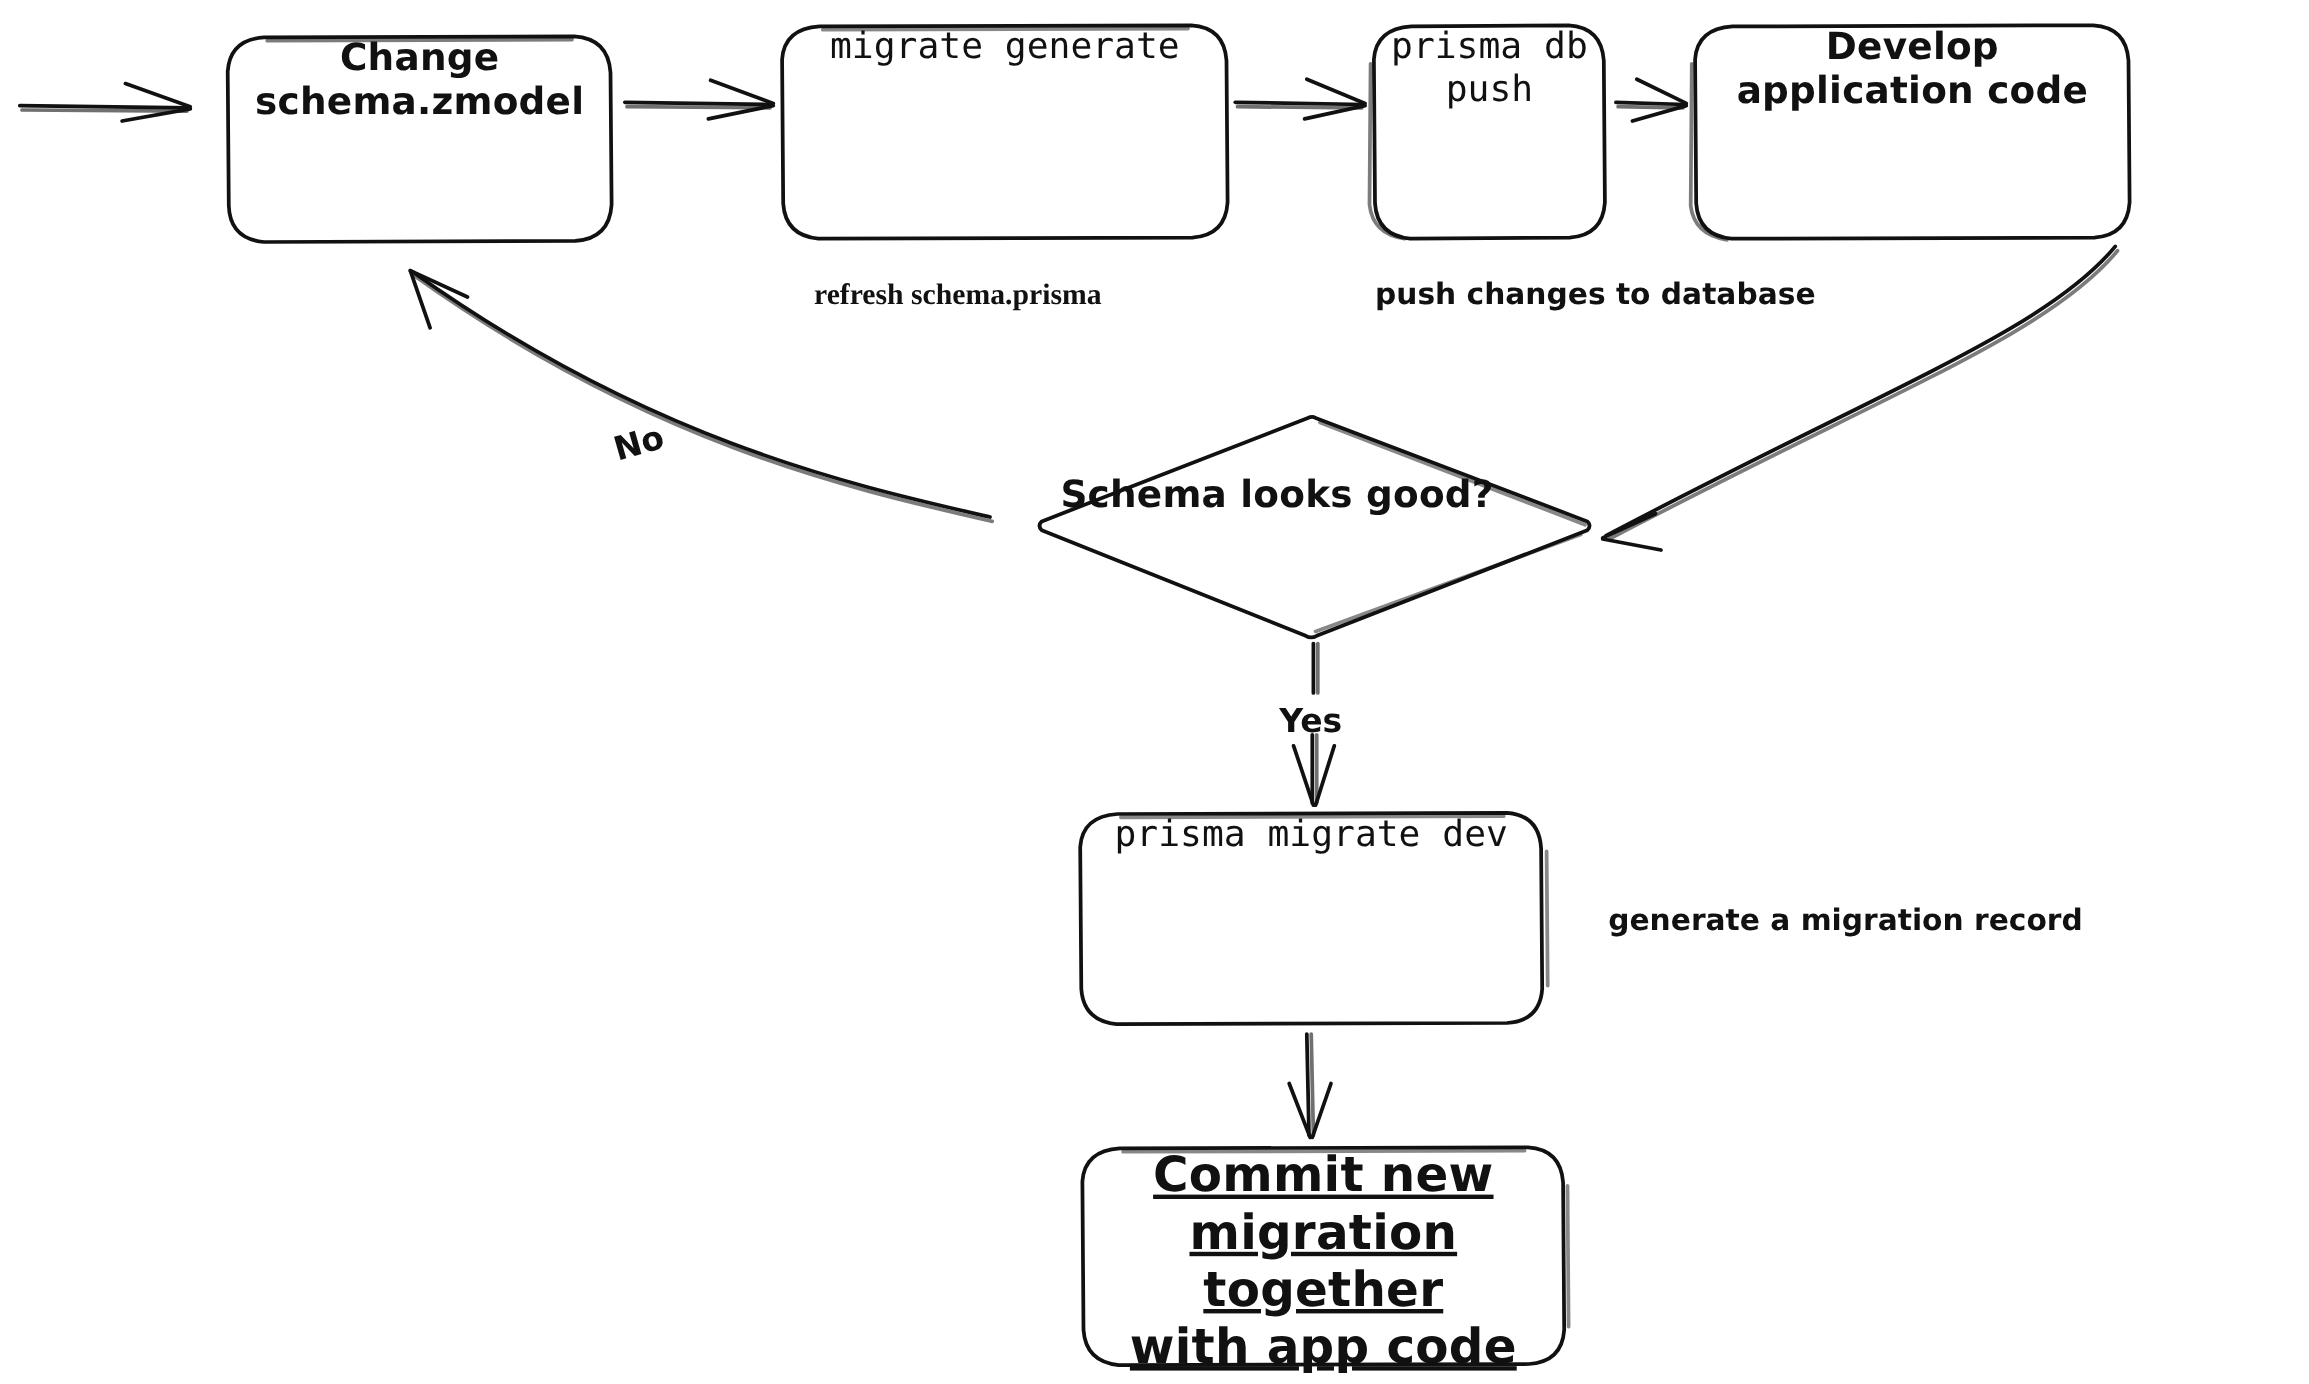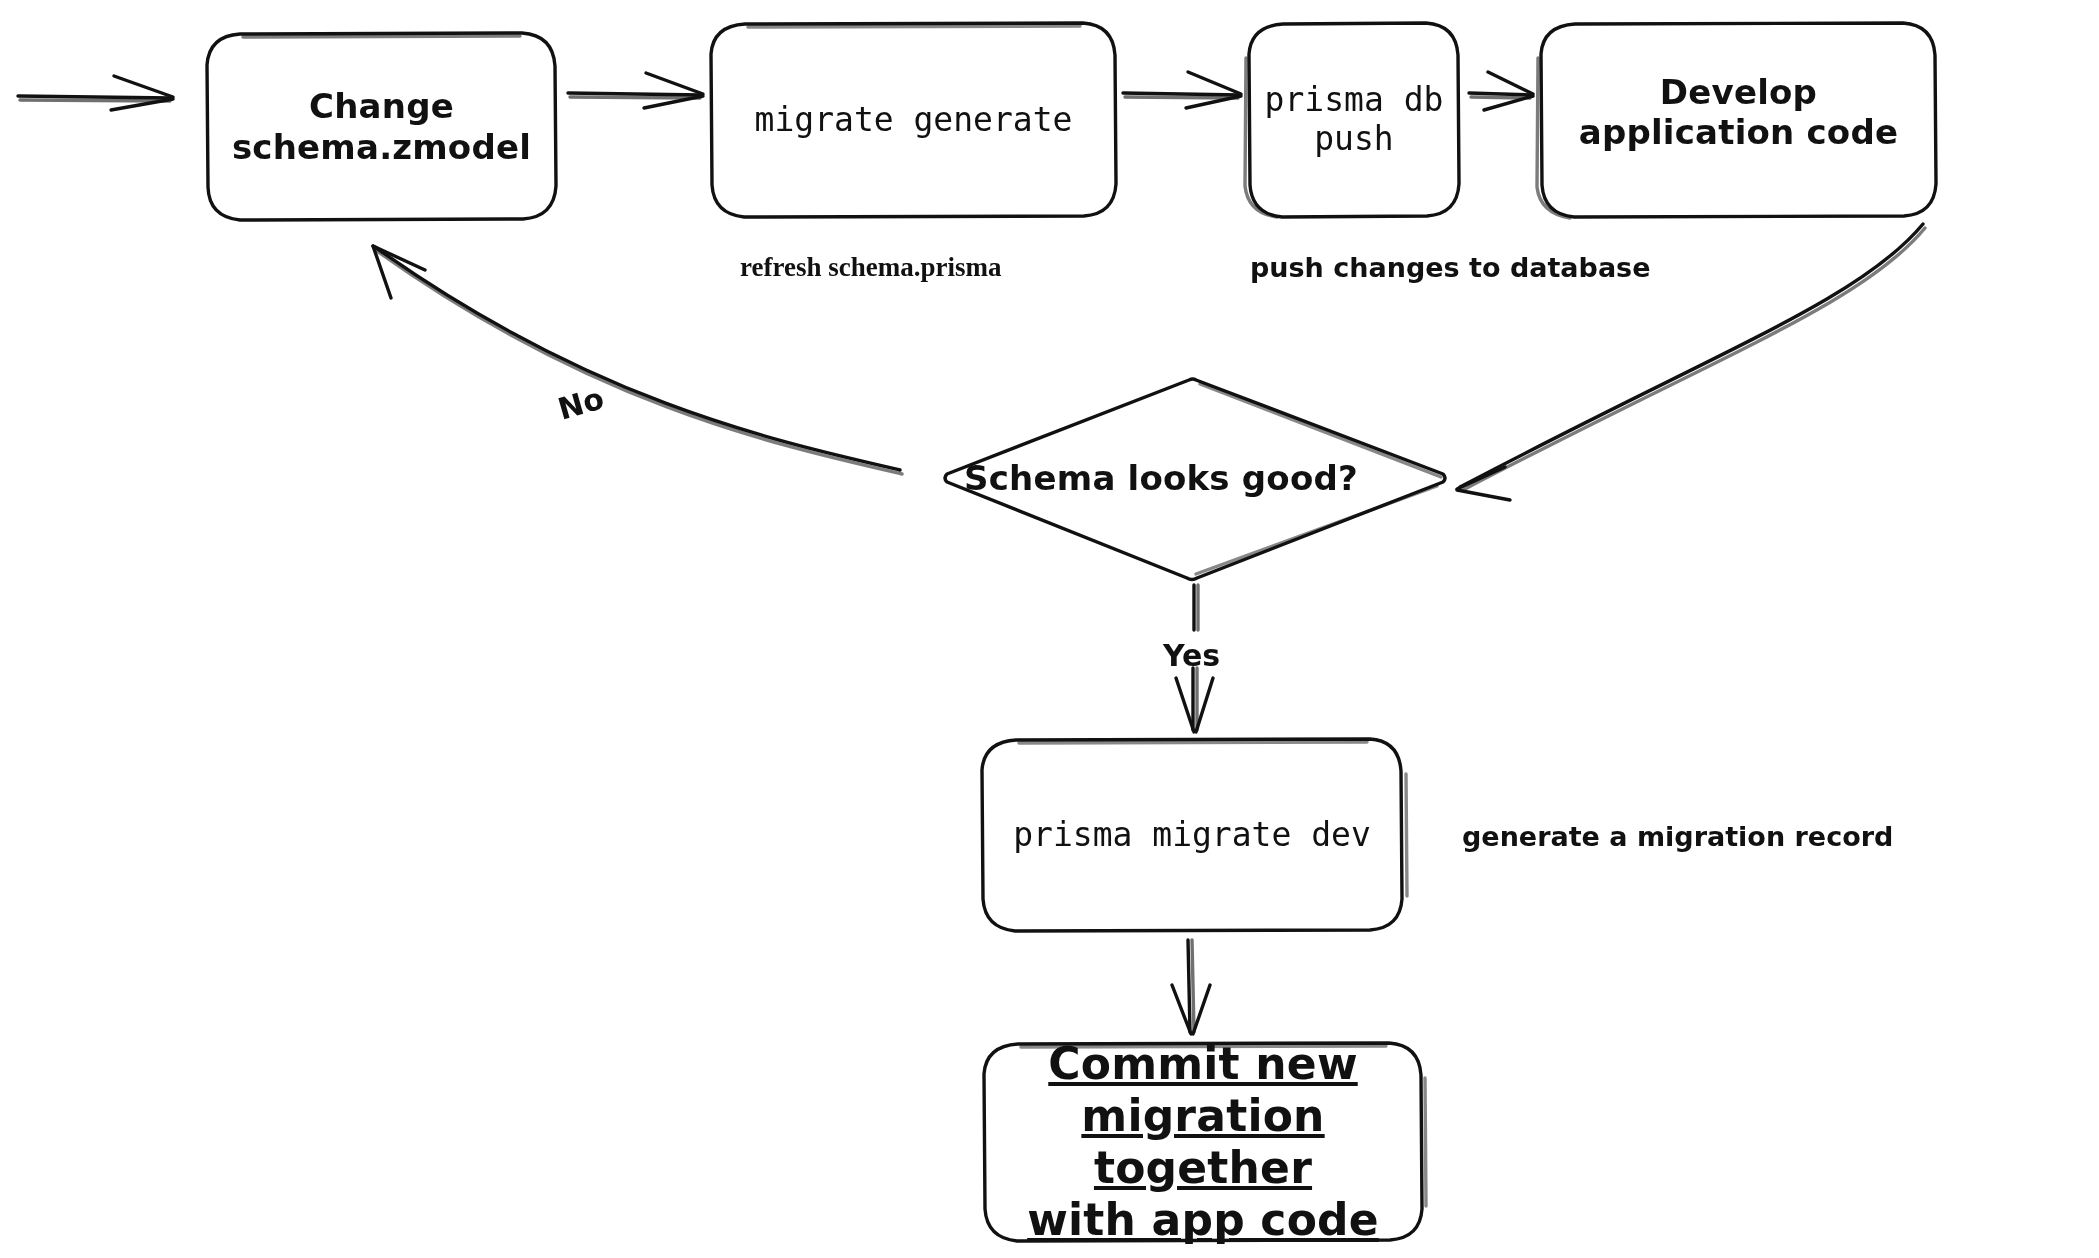--- a/index.html
+++ b/index.html
@@ -20,21 +20,20 @@
     left: 0;
     top: 0;
     width: 2099px;
     height: 1258px;
     pointer-events: none;
   }
   .node {
     position: absolute;
     box-sizing: border-box;
     display: flex;
-    align-items: center;
     justify-content: center;
     text-align: center;
     color: #111111;
   }
   .node .lbl {
     display: block;
     line-height: 1.18;
     white-space: pre-line;
   }
   .hand {

